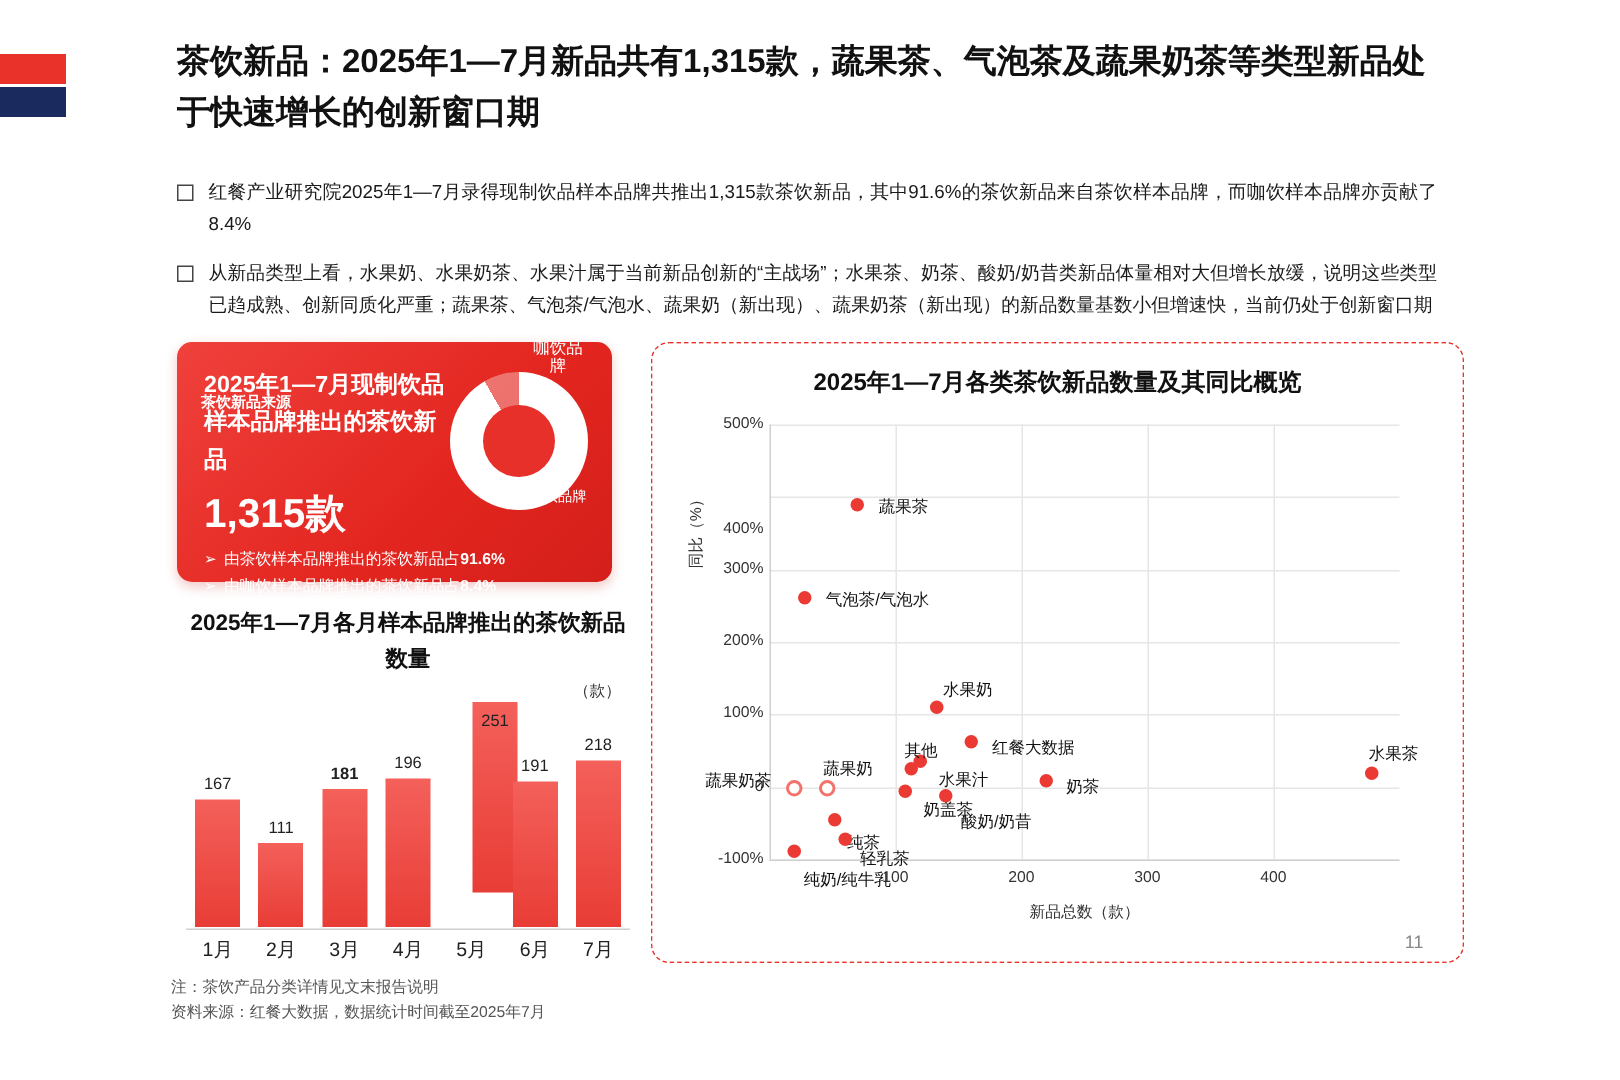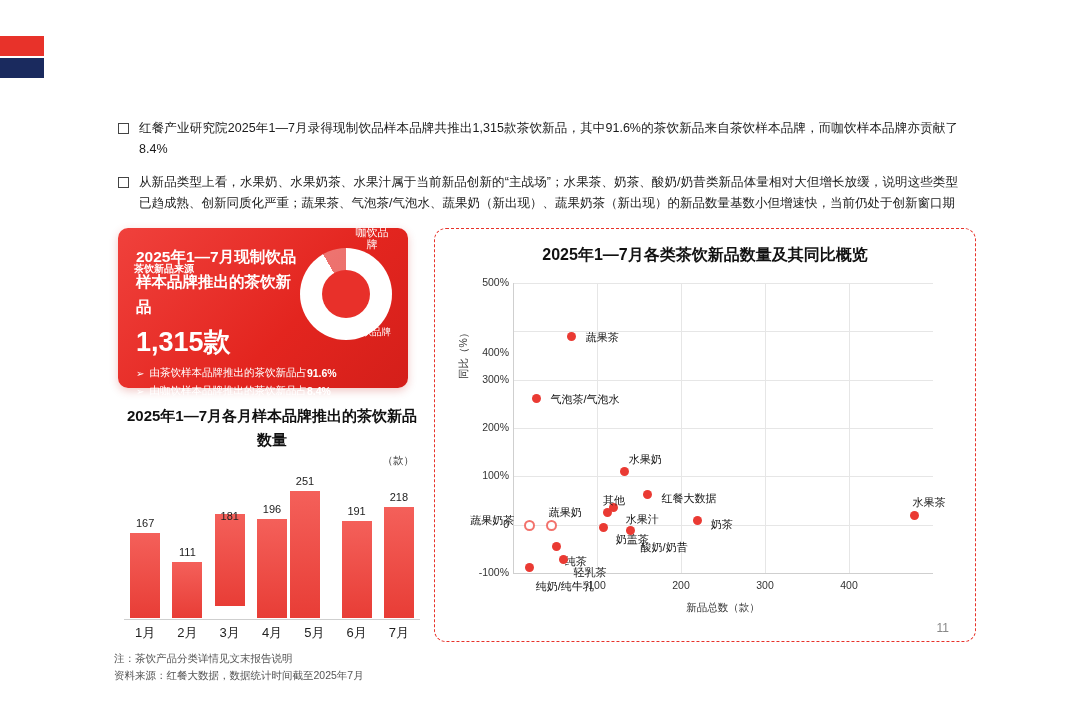--- a/index.html
+++ b/index.html
@@ -65,20 +65,21 @@
   .pnum{position:absolute;right:26px;bottom:6px;font-size:12px;color:#888;}
 </style>
 </head>
 <body>
 
 <div class="page">
 
   <div class="deco-red"></div>
   <div class="deco-navy"></div>
 
+  <div class="title">茶饮新品：2025年1—7月新品共有1,315款，蔬果茶、气泡茶及蔬果奶茶等类型新品处于快速增长的创新窗口期</div>
 
   <div class="bullets">
     <div class="bullet">
       <div class="sq"></div>
       <div class="tx">红餐产业研究院2025年1—7月录得现制饮品样本品牌共推出1,315款茶饮新品，其中91.6%的茶饮新品来自茶饮样本品牌，而咖饮样本品牌亦贡献了8.4%</div>
     </div>
     <div class="bullet">
       <div class="sq"></div>
       <div class="tx">从新品类型上看，水果奶、水果奶茶、水果汁属于当前新品创新的“主战场”；水果茶、奶茶、酸奶/奶昔类新品体量相对大但增长放缓，说明这些类型已趋成熟、创新同质化严重；蔬果茶、气泡茶/气泡水、蔬果奶（新出现）、蔬果奶茶（新出现）的新品数量基数小但增速快，当前仍处于创新窗口期</div>
     </div>
@@ -110,29 +111,29 @@
     <div class="bar-unit">（款）</div>
     <div class="bars" id="bars">
         <div class="bcol" style="left: 6.14286px; height: 85px;">
           <div class="brect" style="height: 85px;"></div>
           <div class="bval" style="bottom: 89px;">167</div>
         </div>
         <div class="bcol" style="left: 48.4286px; height: 56px;">
           <div class="brect" style="height: 56px;"></div>
           <div class="bval" style="bottom: 60px;">111</div>
         </div>
-        <div class="bcol" style="left: 90.7143px; height: 104px;">
+        <div class="bcol" style="left: 90.7143px; height: 92px; font-weight: bold;">
           <div class="brect" style="height: 92px;"></div>
           <div class="bval" style="bottom: 96px;">181</div>
         </div>
         <div class="bcol" style="left: 133px; height: 99px;">
           <div class="brect" style="height: 99px;"></div>
           <div class="bval" style="bottom: 103px; margin-top: 44px;">196</div>
         </div>
-        <div class="bcol" style="left: 166px; height: 127px;">
+        <div class="bcol" style="left: 191px; height: 150px;">
           <div class="brect" style="height: 127px;"></div>
           <div class="bval" style="bottom: 131px;">251</div>
         </div>
         <div class="bcol" style="left: 217.571px; height: 97px;">
           <div class="brect" style="height: 97px;"></div>
           <div class="bval" style="bottom: 101px;">191</div>
         </div>
         <div class="bcol" style="left: 259.857px; height: 111px;">
           <div class="brect" style="height: 111px;"></div>
           <div class="bval" style="bottom: 115px;">218</div>

